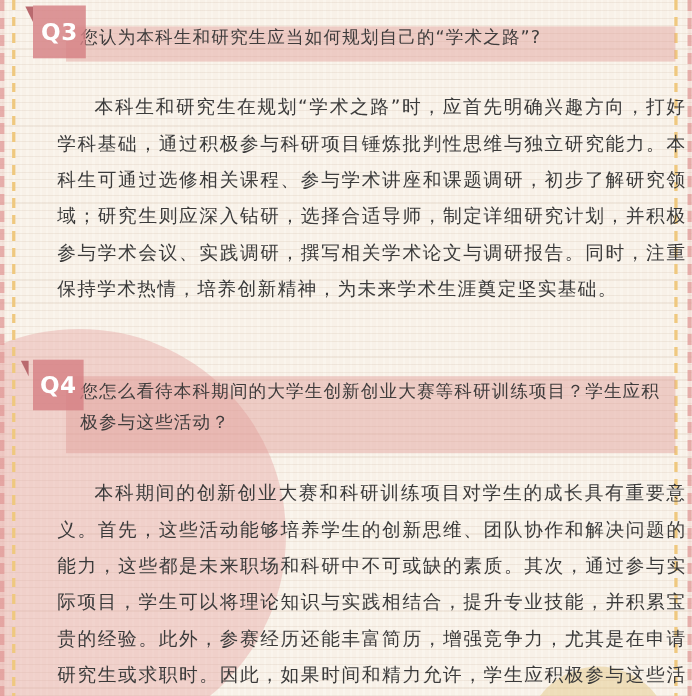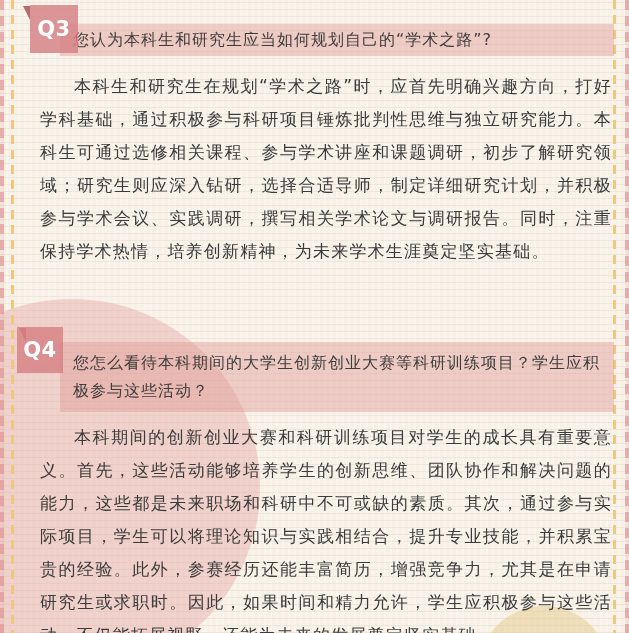--- a/index.html
+++ b/index.html
@@ -74,48 +74,47 @@
   }
   .badge-fold {
     position: absolute;
     width: 0; height: 0;
     border-right: 7px solid #b96a6e;
     border-bottom: 14px solid transparent;
     z-index: 2;
   }
   .badge-q3 { left: 30px; top: 5px; width: 48px; height: 48px; text-align: right; }
   .fold-q3  { left: 23px; top: 6px; }
-  .badge-q4 { left: 17px; top: 327px; width: 46px; height: 46px; }
+  .badge-q4 { left: 30px; top: 327px; width: 46px; height: 46px; }
   .fold-q4  { left: 19px; top: 328px; }
 
   
   .question {
     position: absolute;
     left: 60px;
     right: 15px;
     background: rgba(222,150,146,0.42);
     color: #3f3c3c;
     font-size: 16px;
     letter-spacing: 1px;
     box-sizing: border-box;
     padding-left: 13px;
     padding-right: 14px;
     display: flex;
-    align-items: center;
     z-index: 2;
   }
   .question-q3 { top: 24px; height: 32px; }
   .question-q4 { top: 342px; height: 70px; line-height: 28px; }
 
   
   .answer {
     position: absolute;
     left: 40px;
     width: 572px;
-    margin: 0;
+    margin: 12px;
     color: #3b3b3b;
     font-size: 17px;
     line-height: 33px;
     letter-spacing: 1.2px;
     text-align: justify;
     text-indent: 2em;
     z-index: 2;
   }
   .answer-q3 { top: 70px; }
   .answer-q4 { top: 421px; }

